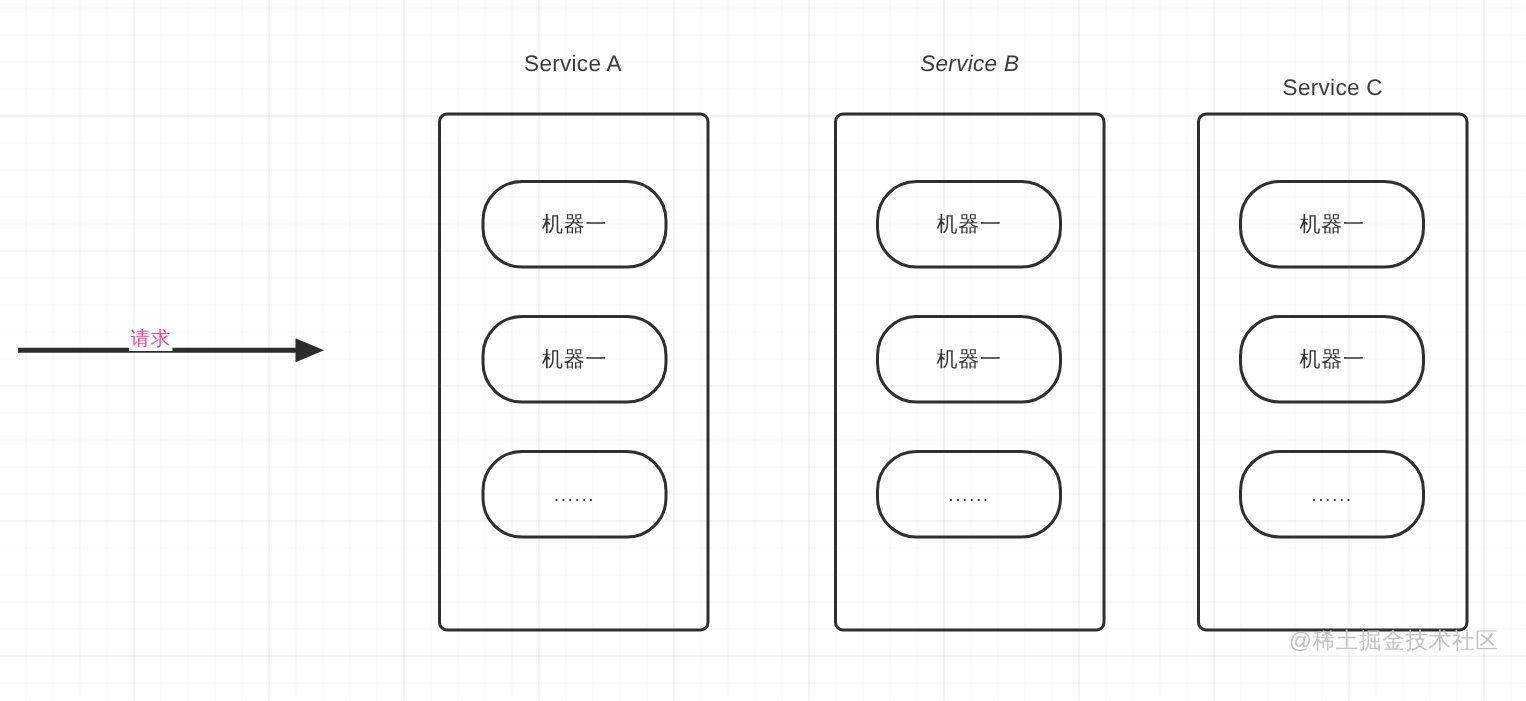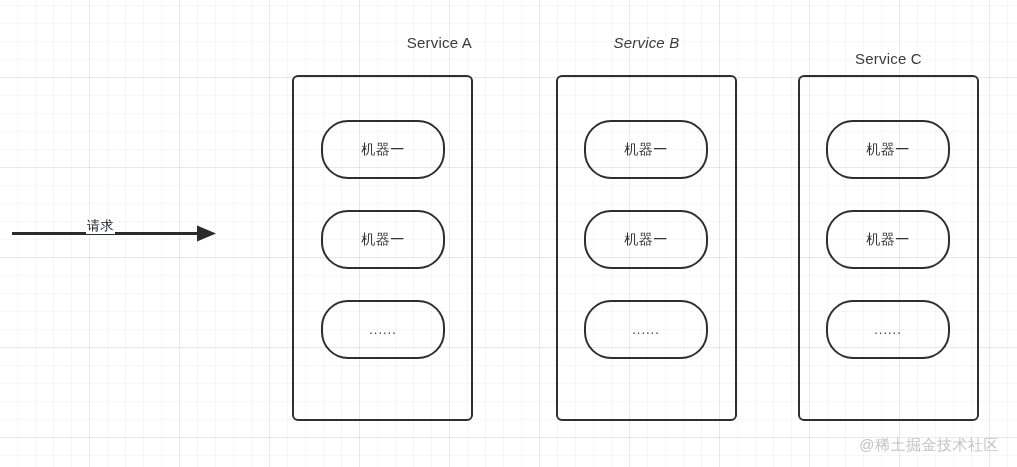--- a/index.html
+++ b/index.html
@@ -73,54 +73,54 @@
     left: 0;
     top: 206px;
     width: 240px;
     height: 56px;
   }
   #arrow-label {
     position: absolute;
     left: 86px;
     top: 218px;
     font-size: 13px;
-    color: #0f172a;
+    color: #ec4899;
     background: #ffffff;
     padding: 0 1px;
     line-height: 16px;
     letter-spacing: .5px;
     white-space: nowrap;
   }
 
   
   #watermark {
     position: absolute;
     right: 18px;
-    bottom: 12px;
+    bottom: 30px;
     font-size: 15px;
     color: #c3c3c3;
     letter-spacing: .5px;
     white-space: nowrap;
     user-select: none;
   }
 </style>
 </head>
 <body>
 
 <div id="canvas">
 
   <div id="arrow-group">
     <svg width="240" height="56" viewBox="0 0 240 56">
       <line x1="12" y1="27.5" x2="200" y2="27.5" stroke="#2b2b2b" stroke-width="3.2" stroke-linecap="butt"></line>
       <polygon points="197,19.5 216,27.5 197,35.5" fill="#2b2b2b"></polygon>
     </svg>
   </div>
   <div id="arrow-label">请求</div>
 
-  <div class="svc-title" style="left:292px; top:34px; width:180px;text-align:right;">Service A</div>
+  <div class="svc-title" style="left:292px; top:34px; width:180px;">Service A</div>
 
   <div class="svc-box" style="left:292px; top:75px; width:181px; height:346px;">
   </div>
 
   <div class="machine" style="left:321px; top:120px; width:124px; height:59px;">机器一</div>
 
   <div class="machine" style="left:321px; top:210px; width:124px; height:59px;">机器一</div>
 
   <div class="machine dots" style="left:321px; top:300px; width:124px; height:59px;">......</div>
 

